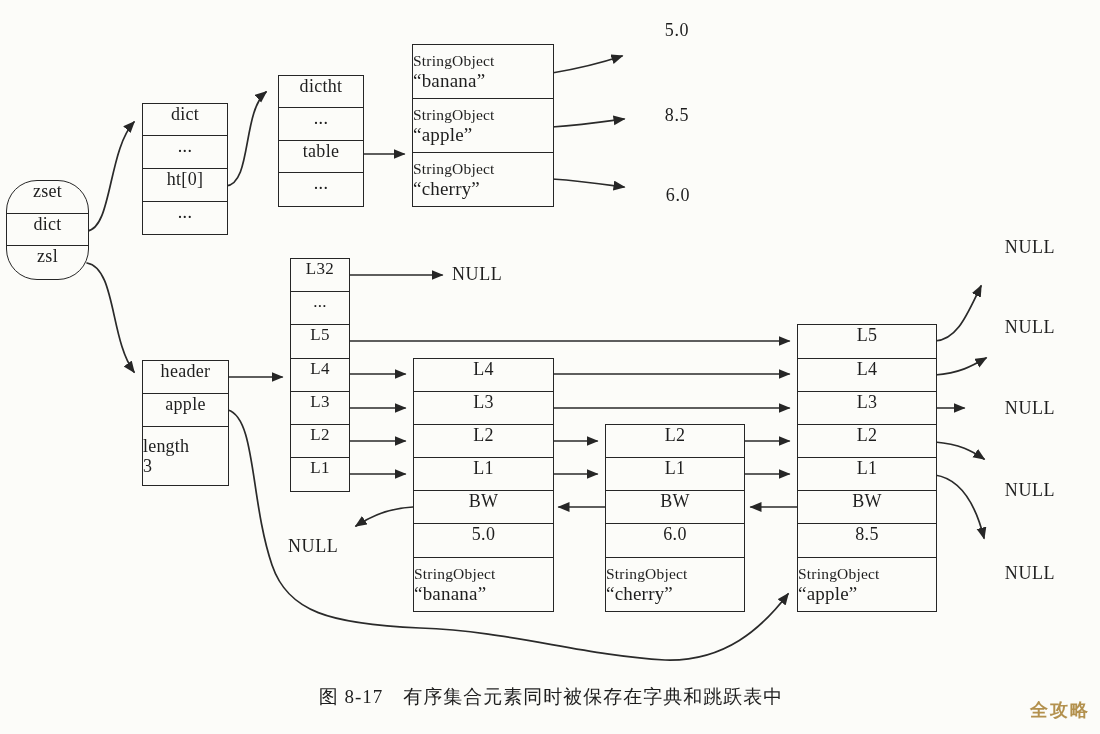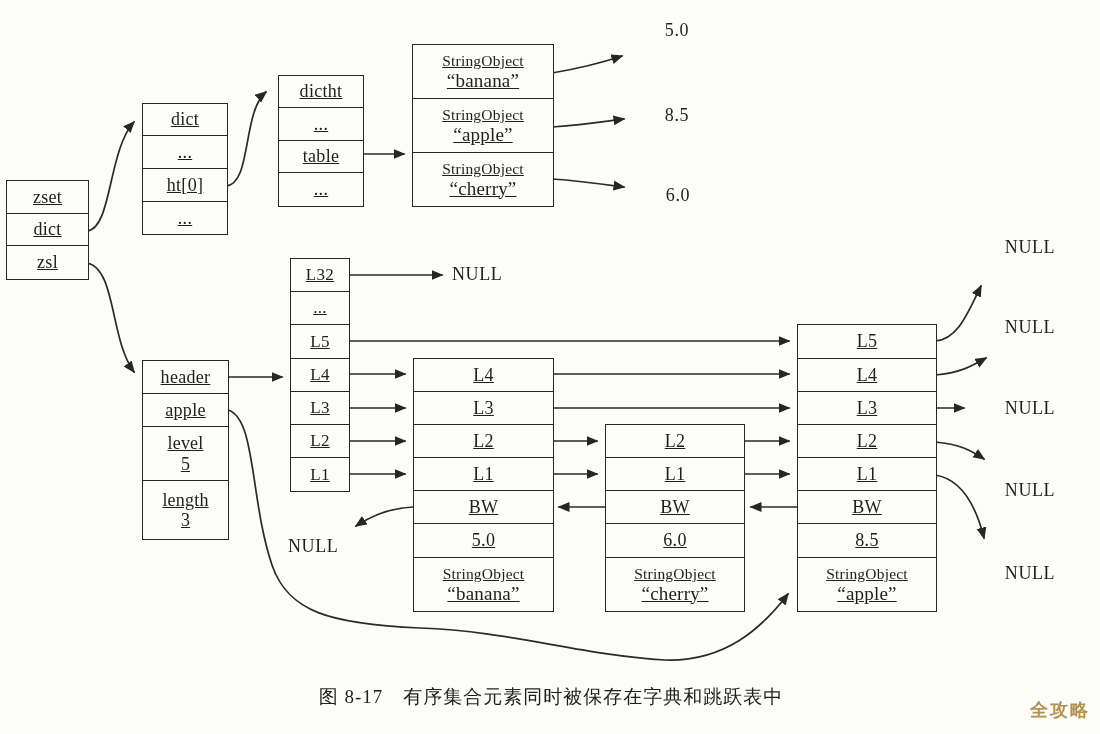--- a/index.html
+++ b/index.html
@@ -9,24 +9,23 @@
     font-family:"Liberation Serif","DejaVu Serif",serif;
     color:#1e1e1e;
   }
   .stage{position:absolute;left:0;top:0;width:1100px;height:734px;}
   svg.arrows{position:absolute;left:0;top:0;z-index:1;}
   .box{
     position:absolute;z-index:2;
     border:1.7px solid #262626;background:#fcfcf9;
   }
   .cell{
-    box-sizing:border-box;display:flex;align-items:center;justify-content:center;
+    box-sizing:border-box;display:flex;align-items:flex-start;justify-content:center;
     border-bottom:1.6px solid #262626;font-size:18px;letter-spacing:.3px;
     text-align:center;
-    text-decoration:underline;
   }
   .box .cell:last-child{border-bottom:0;}
   .cell.two{flex-direction:column;line-height:1.12;font-size:15.5px;letter-spacing:.2px;}
   .cell.two .l2q{font-size:19px;}
   .cell.sm{font-size:17px;}
   .lbl{
     position:absolute;z-index:2;font-size:18px;letter-spacing:.6px;
     white-space:nowrap;
   }
   .score{font-size:18px;}
@@ -77,21 +76,21 @@
       <path marker-end="url(#ah)" d="M 605 507 L 559 507"></path>
       <path marker-end="url(#ah)" d="M 413 507 C 392 508, 374 514, 356 526"></path>
       <path marker-end="url(#ah)" d="M 935 341 C 958 340, 968 312, 981 286"></path>
       <path marker-end="url(#ah)" d="M 935 375 C 960 373, 972 366, 986 358"></path>
       <path marker-end="url(#ah)" d="M 935 408 L 964 408"></path>
       <path marker-end="url(#ah)" d="M 935 442 C 960 444, 972 451, 984 459"></path>
       <path marker-end="url(#ah)" d="M 935 475 C 962 479, 976 506, 984 538"></path>
     </g>
   </svg>
 
-  <div class="box" style="left:6px;top:180px;width:81px;">
+  <div class="box" style="left:6px;top:180px;width:81px;border-radius:31px;">
     <div class="cell" style="height:33px">zset</div>
     <div class="cell" style="height:32px">dict</div>
     <div class="cell" style="height:33px">zsl</div>
   </div>
 
   <div class="box" style="left:142px;top:103px;width:84px;">
     <div class="cell" style="height:32px">dict</div>
     <div class="cell" style="height:33px">...</div>
     <div class="cell" style="height:33px">ht[0]</div>
     <div class="cell" style="height:32px">...</div>
@@ -119,24 +118,20 @@
     </div>
   </div>
 
   <div class="lbl score" style="left:655px;top:20px;width:44px;text-align:center;">5.0</div>
   <div class="lbl score" style="left:655px;top:105px;width:44px;text-align:center;">8.5</div>
   <div class="lbl score" style="left:656px;top:185px;width:44px;text-align:center;">6.0</div>
 
   <div class="box" style="left:142px;top:360px;width:85px;">
     <div class="cell" style="height:33px">header</div>
     <div class="cell" style="height:33px">apple</div>
-    <div class="cell two" style="height:54px;font-size:18px;">
-      <span>level</span>
-      <span>5</span>
-    </div>
     <div class="cell two" style="height:58px;font-size:18px;">
       <span>length</span>
       <span>3</span>
     </div>
   </div>
 
   <div class="box" style="left:290px;top:258px;width:58px;">
     <div class="cell sm" style="height:33px">L32</div>
     <div class="cell sm" style="height:33px">...</div>
     <div class="cell sm" style="height:34px">L5</div>

